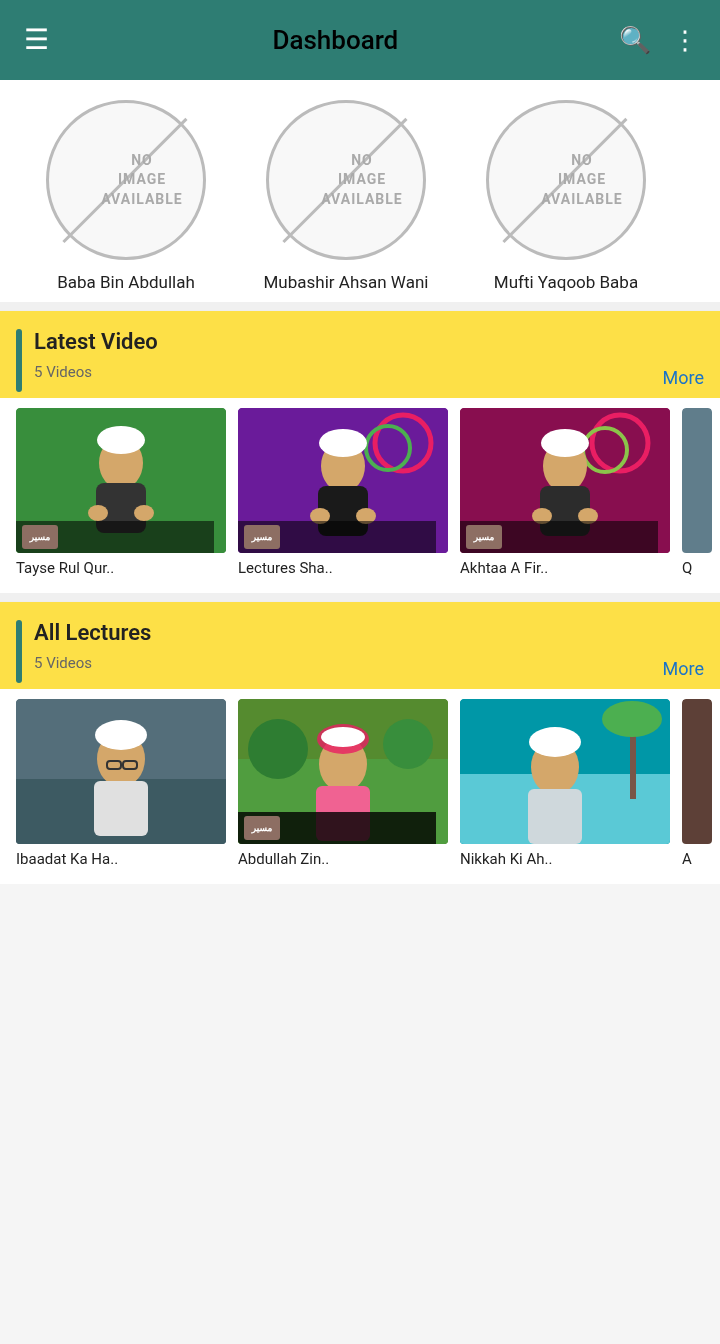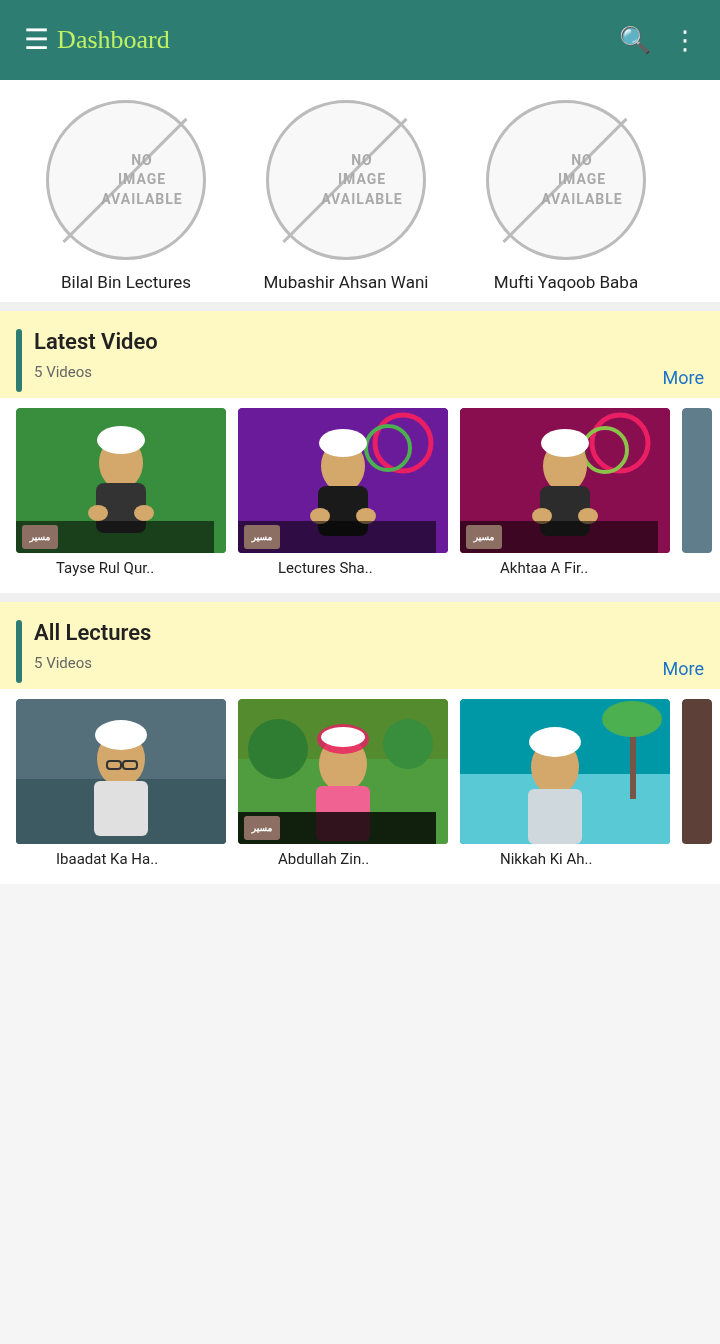--- a/index.html
+++ b/index.html
@@ -24,27 +24,26 @@
       z-index: 10;
     }
     .header-menu-icon {
       color: white;
       font-size: 28px;
       cursor: pointer;
       padding: 8px;
       line-height: 1;
     }
     .header-title {
-      color: #bef264;
+      color: #000000;
       font-size: 26px;
       font-weight: 500;
       flex: 1;
-      text-align: left;
+      text-align: center;
       margin-right: 0;
-      font-family: Liberation Serif, serif;
     }
     .header-actions {
       display: flex;
       align-items: center;
       gap: 8px;
     }
     .header-icon {
       color: white;
       font-size: 26px;
       cursor: pointer;
@@ -112,21 +111,21 @@
       color: #222;
       text-align: center;
       white-space: nowrap;
     }
 
     
     .section-header {
       display: flex;
       align-items: flex-start;
       padding: 18px 16px 6px;
-      background: #fef9c3;
+      background: #fde047;
       border-top: 1px solid #eee;
     }
     .section-accent {
       width: 6px;
       min-width: 6px;
       background: #2e7d73;
       border-radius: 3px;
       margin-right: 12px;
       align-self: stretch;
     }
@@ -206,21 +205,20 @@
       font-weight: bold;
     }
 
     .video-title {
       font-size: 15px;
       color: #222;
       margin-top: 6px;
       white-space: nowrap;
       overflow: hidden;
       text-overflow: ellipsis;
-      margin-left: 40px;
     }
 
     
     .section-divider {
       height: 8px;
       background: #f0f0f0;
     }
   </style>
 </head>
 <body>
@@ -235,21 +233,21 @@
 </header>
 
 <div class="content">
 
   <div class="speakers-scroll">
 
     <div class="speaker-item">
       <div class="no-image-circle">
         <span class="no-image-text">No<br>Image<br>Available</span>
       </div>
-      <span class="speaker-name">Bilal Bin Lectures</span>
+      <span class="speaker-name">Baba Bin Abdullah</span>
     </div>
 
     <div class="speaker-item">
       <div class="no-image-circle">
         <span class="no-image-text">No<br>Image<br>Available</span>
       </div>
       <span class="speaker-name">Mubashir Ahsan Wani</span>
     </div>
 
     <div class="speaker-item">

